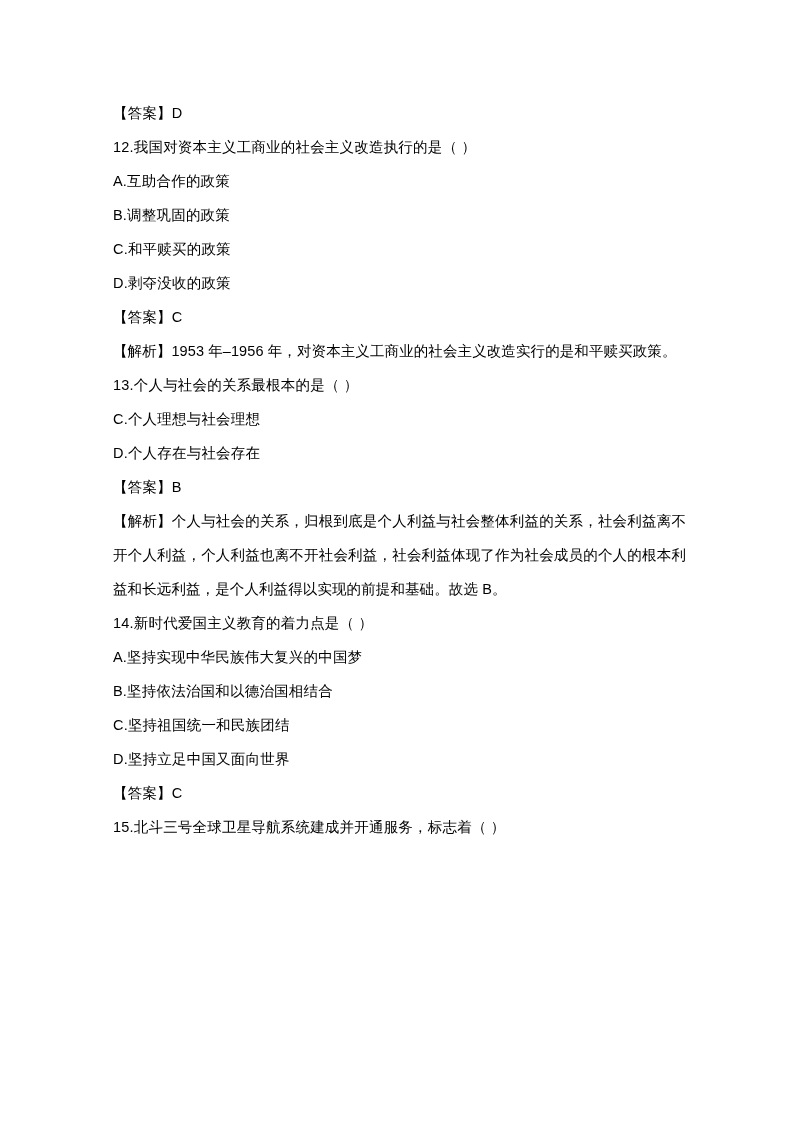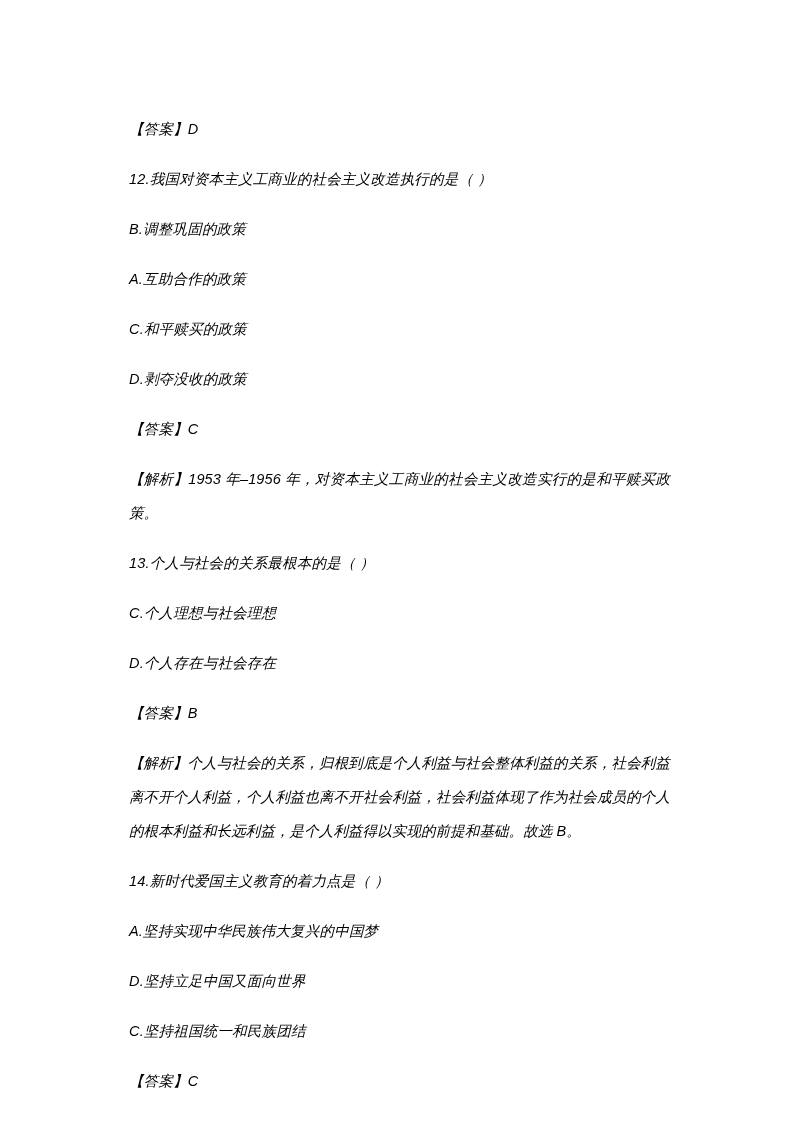--- a/index.html
+++ b/index.html
@@ -19,24 +19,23 @@
     background: #ffffff;
     box-sizing: border-box;
     padding: 96px 108px 90px 113px;
     overflow: hidden;
   }
   .doc-body {
     font-size: 14.5px;
     line-height: 34px;
   }
   .para {
-    margin: 16px;
+    margin: 0;
     text-align: justify;
     letter-spacing: 0.2px;
-    font-style: italic;
   }
   .ans {
     letter-spacing: 0.2px;
   }
   .q-line {
     letter-spacing: 0.2px;
   }
   .opt {
     letter-spacing: 0.2px;
   }
@@ -46,35 +45,36 @@
 </style>
 </head>
 <body>
 
 <div class="page">
   <div class="doc-body">
 
     <p class="para ans">【答案】D</p>
 
     <p class="para q-line">12.我国对资本主义工商业的社会主义改造执行的是（ ）</p>
+    <p class="para opt">A.互助合作的政策</p>
     <p class="para opt">B.调整巩固的政策</p>
-    <p class="para opt">A.互助合作的政策</p>
     <p class="para opt">C.和平赎买的政策</p>
     <p class="para opt">D.剥夺没收的政策</p>
     <p class="para ans">【答案】C</p>
     <p class="para analysis">【解析】1953 年–1956 年，对资本主义工商业的社会主义改造实行的是和平赎买政策。</p>
 
     <p class="para q-line">13.个人与社会的关系最根本的是（ ）</p>
     <p class="para opt">C.个人理想与社会理想</p>
     <p class="para opt">D.个人存在与社会存在</p>
     <p class="para ans">【答案】B</p>
     <p class="para analysis">【解析】个人与社会的关系，归根到底是个人利益与社会整体利益的关系，社会利益离不开个人利益，个人利益也离不开社会利益，社会利益体现了作为社会成员的个人的根本利益和长远利益，是个人利益得以实现的前提和基础。故选 B。</p>
 
     <p class="para q-line">14.新时代爱国主义教育的着力点是（ ）</p>
     <p class="para opt">A.坚持实现中华民族伟大复兴的中国梦</p>
+    <p class="para opt">B.坚持依法治国和以德治国相结合</p>
+    <p class="para opt">C.坚持祖国统一和民族团结</p>
     <p class="para opt">D.坚持立足中国又面向世界</p>
-    <p class="para opt">C.坚持祖国统一和民族团结</p>
     <p class="para ans">【答案】C</p>
 
     <p class="para q-line">15.北斗三号全球卫星导航系统建成并开通服务，标志着（ ）</p>
 
   </div>
 </div>
 
 </body></html>

